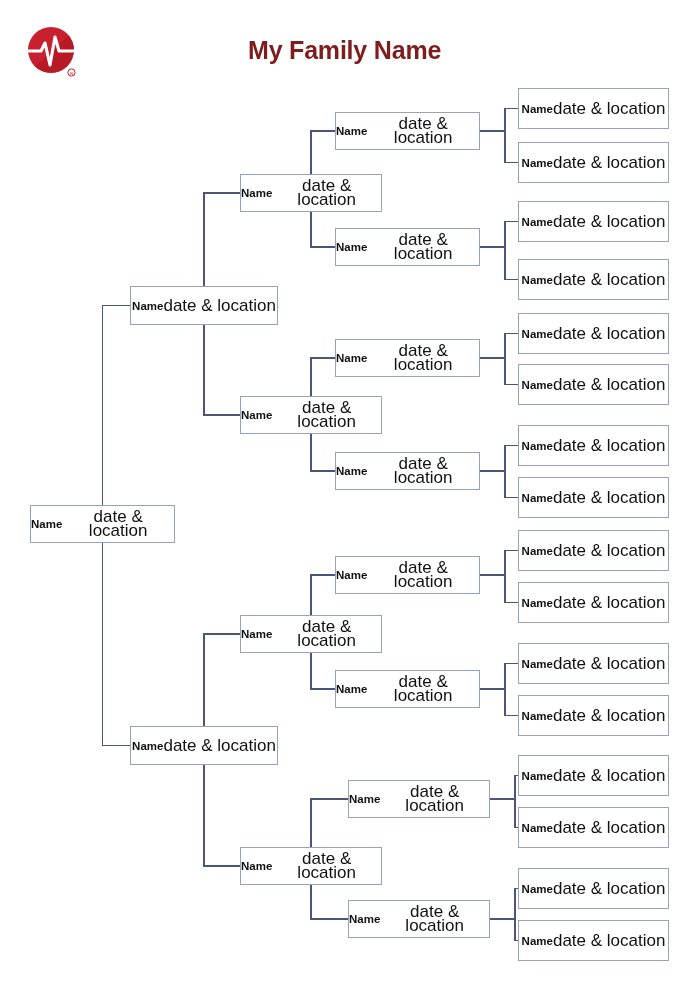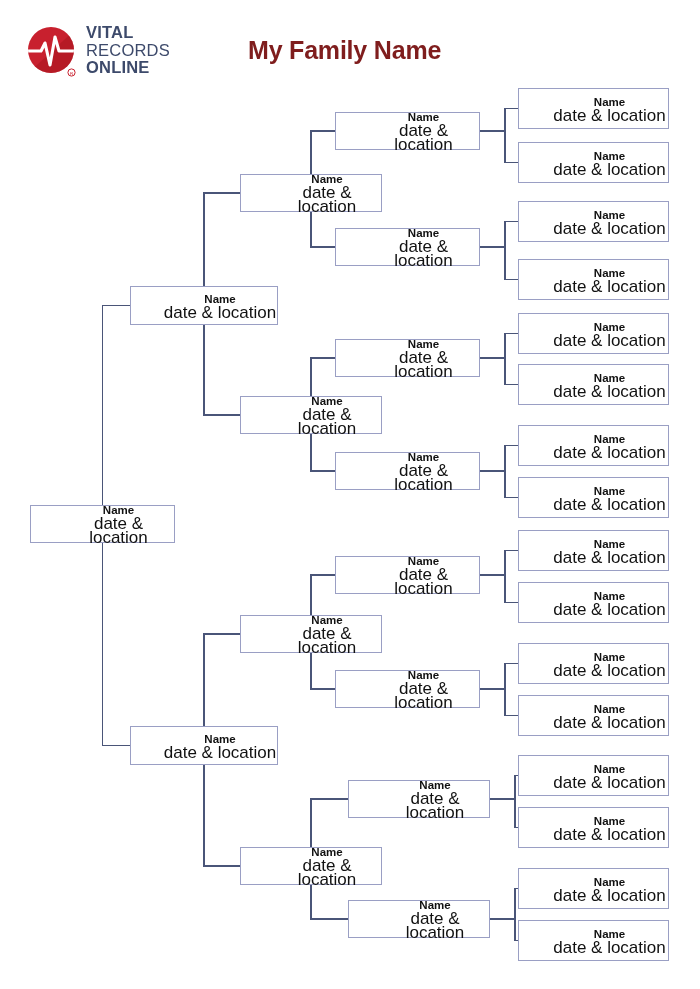--- a/index.html
+++ b/index.html
@@ -75,25 +75,24 @@
     width: 700px;
     height: 989px;
   }
   .tree-node {
     position: absolute;
     box-sizing: border-box;
     background: #ffffff;
     border: 1px solid #9a9fc4;
     text-align: center;
     display: flex;
-    flex-direction: column;
+    flex-direction: row;
     align-items: center;
     justify-content: center;
     z-index: 2;
-    padding-left: 32px;
   }
   .node-name {
     font-size: 11.5px;
     font-weight: bold;
     color: #111111;
     line-height: 14px;
   }
   .node-meta {
     font-size: 17px;
     font-weight: normal;
@@ -122,25 +121,20 @@
             <circle cx="25" cy="25" r="23"></circle>
           </clipPath>
       </defs>
       <circle cx="25" cy="25" r="23" fill="#c8202e"></circle>
       <path d="M -2 52 L 52 2 L 52 52 Z" fill="#a8161f" opacity="0.55" clip-path="url(#circClip)"></path>
       <path d="M 2 26 L 15 26 L 19 18 L 24 40 L 29 12 L 33 26 L 48 26" fill="none" stroke="#ffffff" stroke-width="3.1" stroke-linejoin="round" stroke-linecap="round" clip-path="url(#circClip)"></path>
       <circle cx="45.5" cy="47.5" r="3.6" fill="none" stroke="#c8202e" stroke-width="1"></circle>
       <text x="45.5" y="49.6" font-family="Liberation Sans, sans-serif" font-size="4.4" fill="#c8202e" text-anchor="middle">R</text>
     </svg>
 
-    <div id="logo-wordmark">
-      <span class="wm-line wm-bold">VITAL</span>
-      <span class="wm-line wm-light">RECORDS</span>
-      <span class="wm-line wm-bold">ONLINE</span>
-    </div>
   </div>
 
   <div id="page-title">My Family Name</div>
 </div>
 
 <div id="tree-canvas">
   <svg id="connector-layer" viewBox="0 0 700 989" xmlns="http://www.w3.org/2000/svg">
       <polyline points="102.5,543 102.5,305.5 130,305.5" fill="none" stroke="#4a5578" stroke-width="1.6" shape-rendering="crispEdges"></polyline>
       <polyline points="102.5,543 102.5,745.5 130,745.5" fill="none" stroke="#4a5578" stroke-width="1.6" shape-rendering="crispEdges"></polyline>
       <polyline points="204,325 204,193 240,193" fill="none" stroke="#4a5578" stroke-width="1.6" shape-rendering="crispEdges"></polyline>

